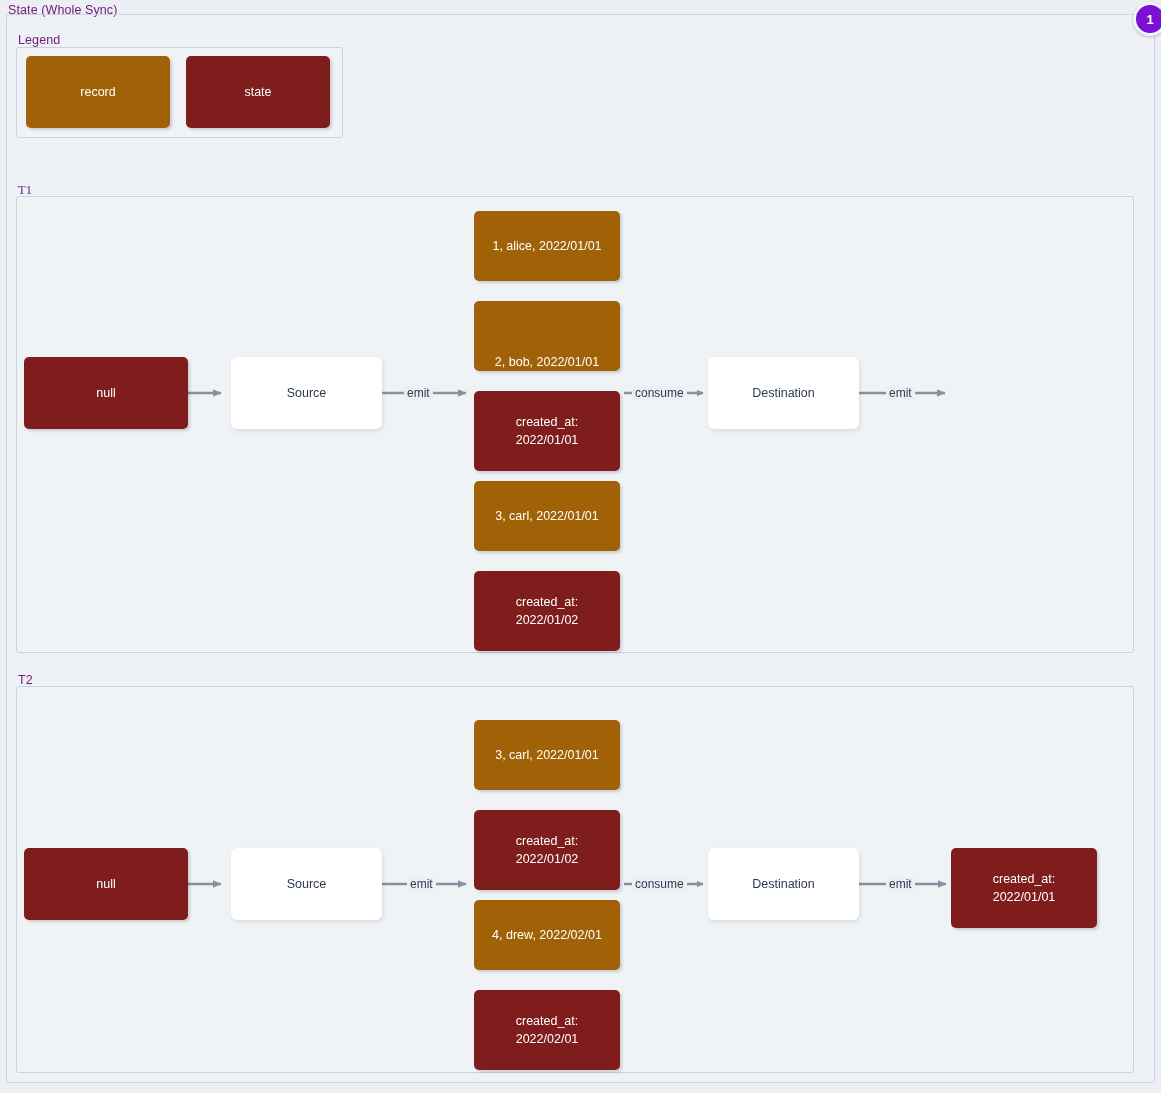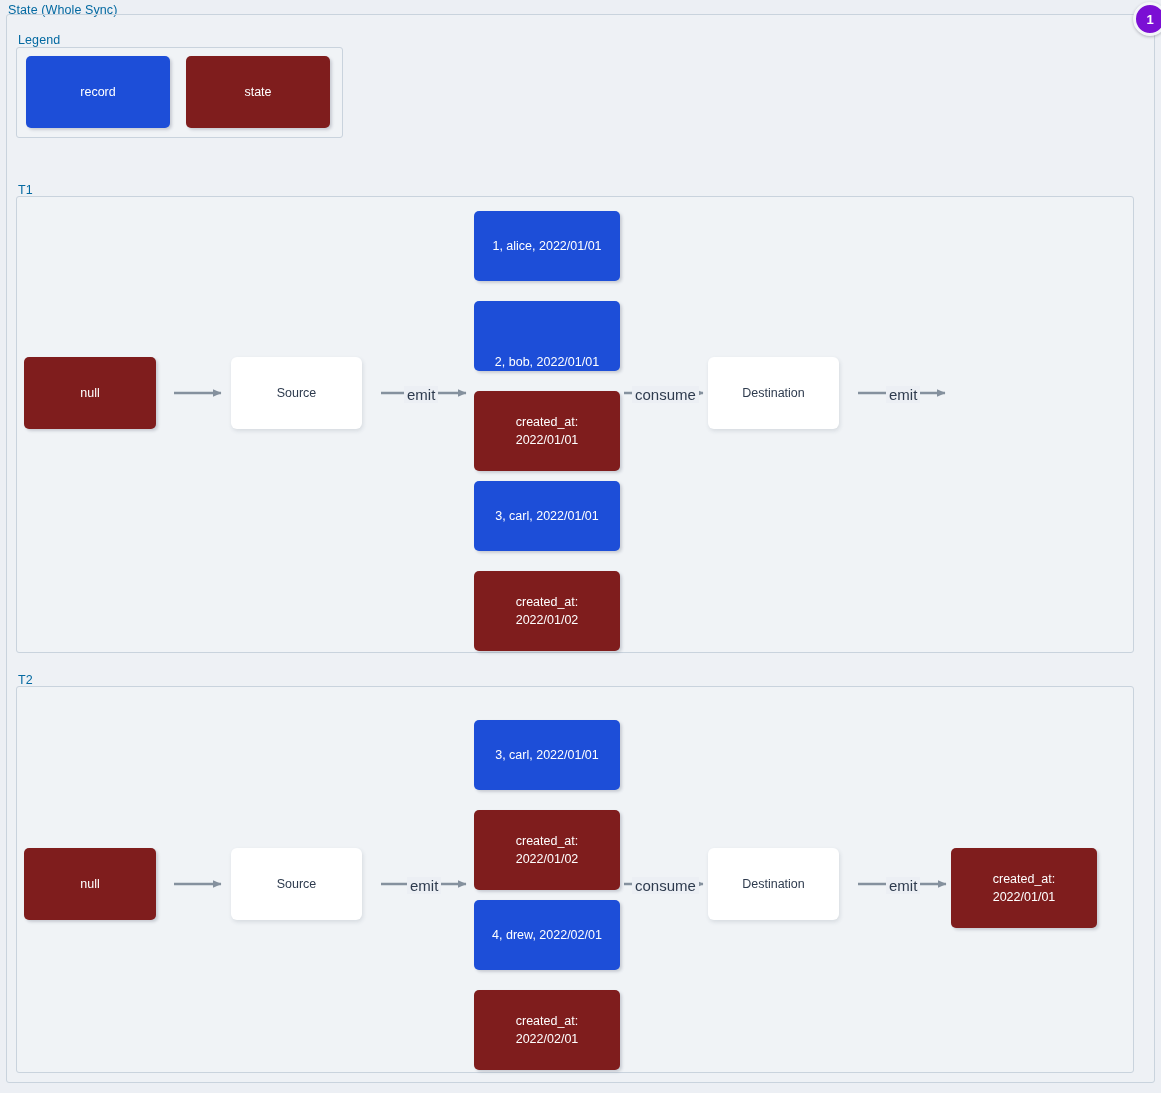--- a/index.html
+++ b/index.html
@@ -14,21 +14,21 @@
     position: relative;
     width: 1161px;
     height: 1093px;
     background: #eceff4;
   }
 
   
   .group-label {
     position: absolute;
     font-size: 12.5px;
-    color: #0369a1;
+    color: #701a75;
     letter-spacing: .1px;
     white-space: nowrap;
   }
   .group-box {
     position: absolute;
     border: 1px solid #c9d3dd;
     border-radius: 3px;
     background: rgba(255,255,255,0.14);
   }
 
@@ -50,57 +50,57 @@
   .node {
     border-radius: 5px;
     display: flex;
     align-items: center;
     justify-content: center;
     text-align: center;
     font-size: 12.5px;
     line-height: 1.45;
     box-shadow: 2px 2px 3px rgba(60,70,90,0.22);
   }
-  .node.record { background: #1d4ed8; color: #ffffff; }
+  .node.record { background: #a16207; color: #ffffff; }
   .node.state  { background: #7f1d1d; color: #ffffff; }
   .node.plain  {
     background: #ffffff;
     color: #2e3b4e;
     box-shadow: 1px 2px 4px rgba(60,70,90,0.14);
     border-radius: 6px;
   }
 
   .legend-items .node { width: 144px; height: 72px; }
 
   
-  #t1-label { left: 18px; top: 183px; }
+  #t1-label { left: 18px; top: 183px; font-family: Liberation Serif, serif; }
   #t1-box   { left: 16px; top: 196px; width: 1118px; height: 457px; }
   #t2-label { left: 18px; top: 673px; text-align: center; }
   #t2-box   { left: 16px; top: 686px; width: 1118px; height: 387px; }
 
   
   .abs { position: absolute; }
 
   
-  .n-null { width: 132px; height: 72px; }
-  .n-proc { width: 131px; height: 72px; }
+  .n-null { width: 164px; height: 72px; }
+  .n-proc { width: 151px; height: 72px; }
   
   .n-item { width: 146px; height: 70px; }
   .n-tall { width: 146px; height: 80px; }
 
   
   #wires {
     position: absolute;
     left: 0; top: 0;
     width: 1161px; height: 1093px;
     pointer-events: none;
   }
   .wire-label {
     position: absolute;
-    font-size: 15px;
+    font-size: 12px;
     color: #2e3b4e;
     background: #eceff4;
     padding: 0 3px;
     white-space: nowrap;
   }
 
   
   #badge {
     position: absolute;
     left: 1133px; top: 2px;

